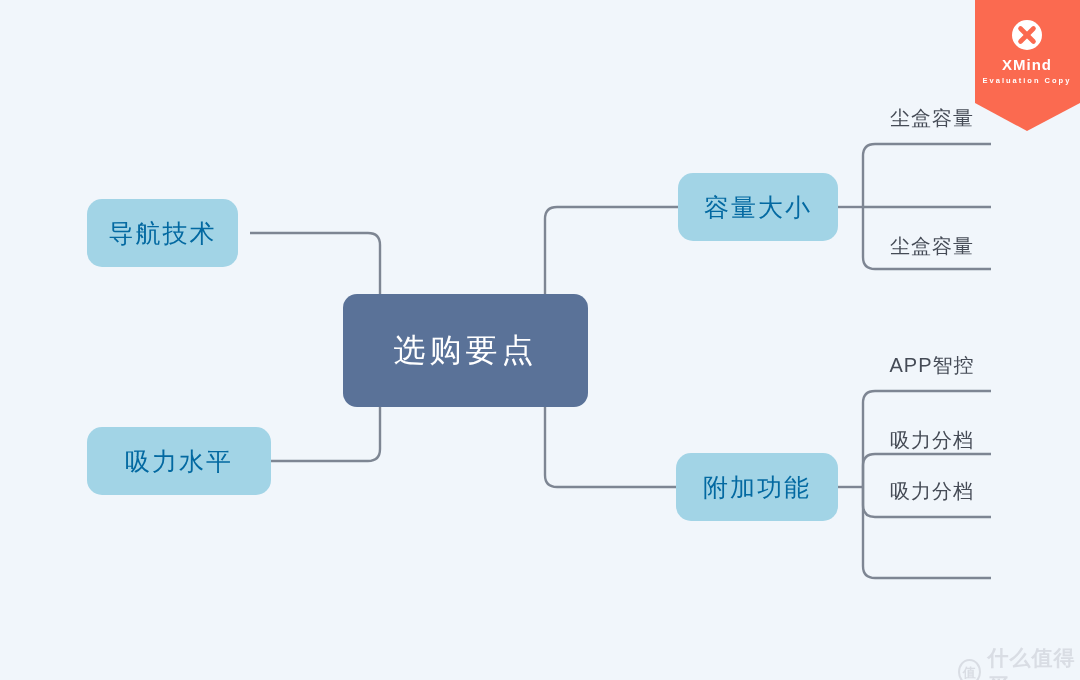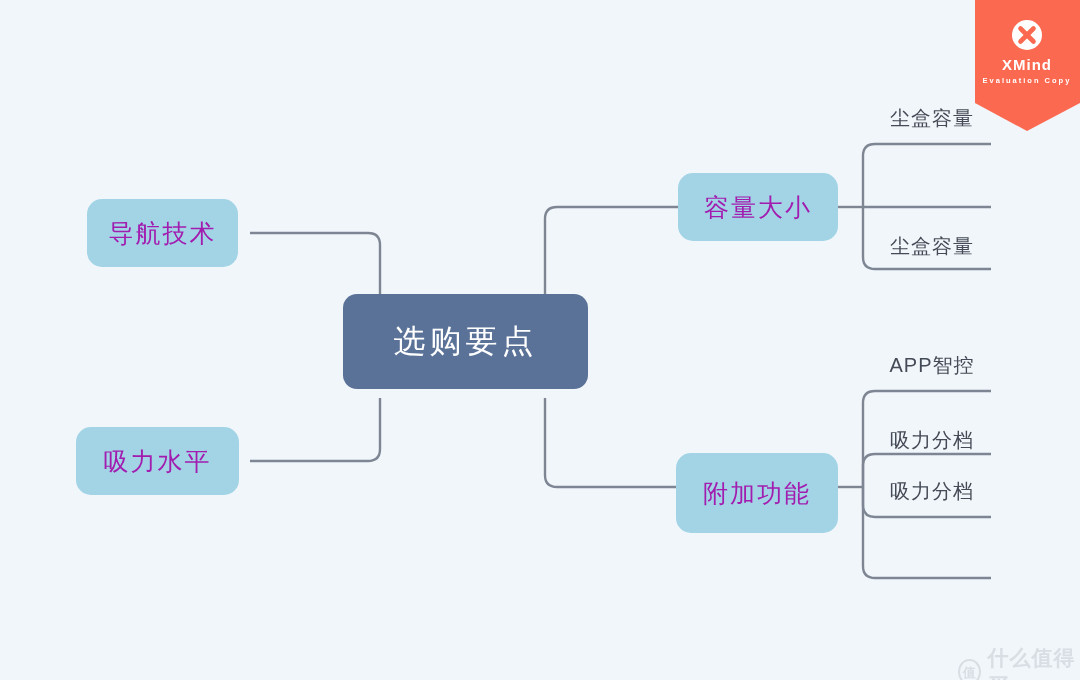--- a/index.html
+++ b/index.html
@@ -10,32 +10,32 @@
     overflow:hidden;position:relative;
   }
   .canvas{position:absolute;inset:0;width:1080px;height:680px;}
   svg.links{position:absolute;left:0;top:0;z-index:1;}
   .topic{
     position:absolute;z-index:2;
     display:flex;align-items:center;justify-content:center;
     box-sizing:border-box;
   }
   .root-topic{
-    left:343px;top:294px;width:245px;height:95px;
+    left:343px;top:294px;width:245px;height:113px;
     background:#5a7298;border-radius:14px;
     color:#ffffff;font-size:32px;letter-spacing:4px;
   }
   .branch-topic{
     background:#a2d4e6;border-radius:15px;
-    color:#a21caf;font-size:25px;letter-spacing:2px;
+    color:#0369a1;font-size:25px;letter-spacing:2px;
   }
   .b-nav{left:87px;top:199px;width:151px;height:68px;}
-  .b-suction{left:76px;top:427px;width:163px;height:68px;}
+  .b-suction{left:87px;top:427px;width:184px;height:68px;}
   .b-capacity{left:678px;top:173px;width:160px;height:68px;}
-  .b-addon{left:676px;top:453px;width:162px;height:80px;font-family:Liberation Serif, serif;}
+  .b-addon{left:676px;top:453px;width:162px;height:68px;font-family:Liberation Serif, serif;}
   .subtopic{
     position:absolute;z-index:2;
     left:868px;width:128px;height:24px;line-height:24px;
     text-align:center;
     color:#454b56;font-size:20px;letter-spacing:1px;
   }
   .s1{top:106px;} .s2{top:169px;} .s3{top:234px;}
   .s4{top:353px;} .s5{top:416px;margin-top:12px;} .s6{top:479px;} .s7{top:540px;}
   svg.ribbon{position:absolute;left:0;top:0;z-index:3;}
   .watermark{

